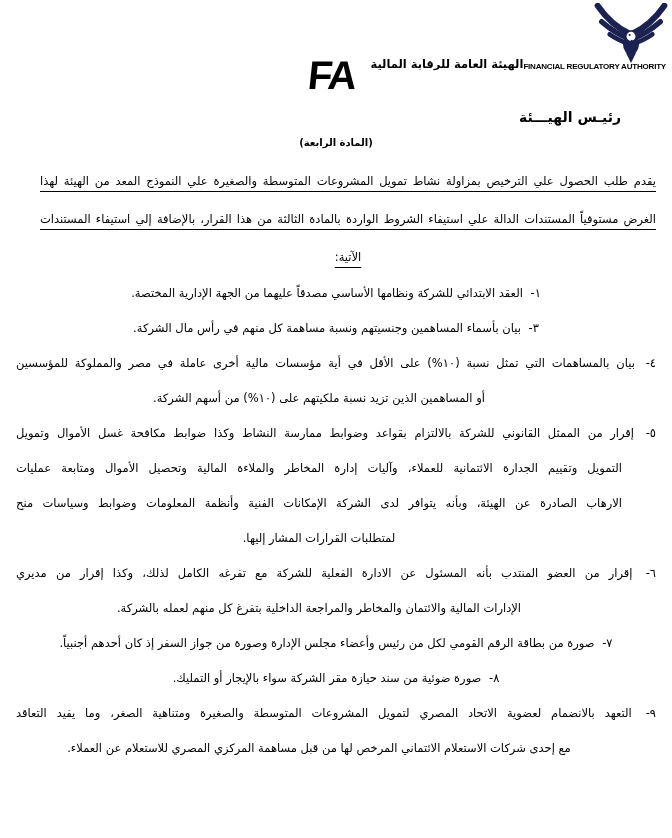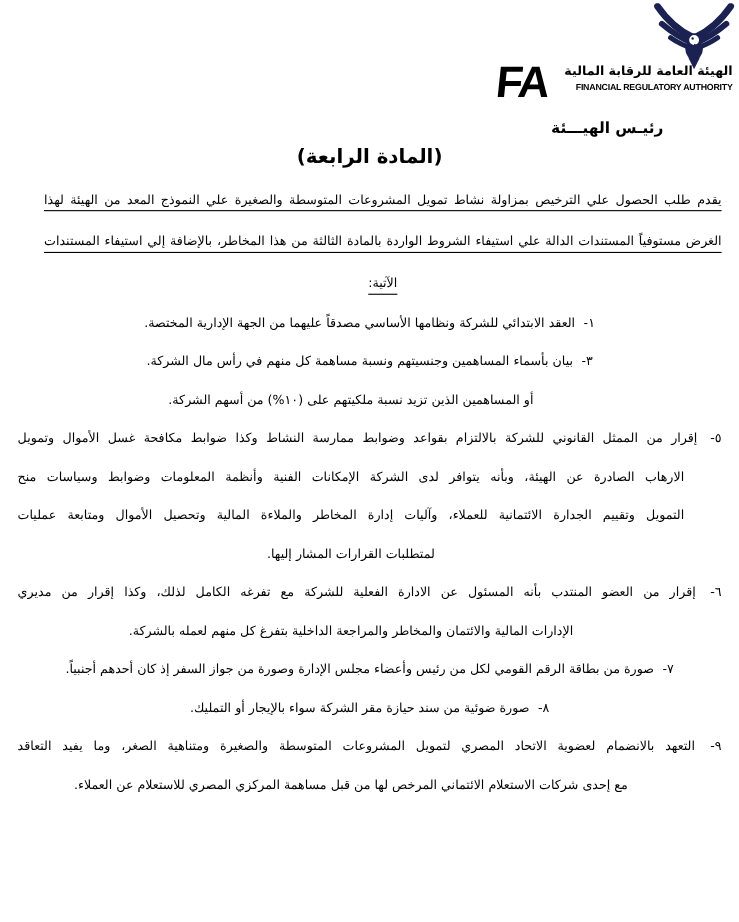--- a/index.html
+++ b/index.html
@@ -15,36 +15,36 @@
             clip-path:polygon(60% 0,100% 0,100% 100%,0 100%);}
 
   .eagle{position:absolute;top:3px;right:1px;width:80px;height:60px;}
 
   
   .logo{position:absolute;top:56px;right:6px;display:flex;align-items:flex-start;direction:ltr;}
   .monogram{position:relative;width:58px;height:40px;margin-right:4px;transform:skewX(-6deg);
             font-family:"Liberation Sans",sans-serif;font-weight:bold;font-size:40px;line-height:38px;}
   .m-f{position:absolute;left:0;top:0;color:var(--red);}
   .m-a{position:absolute;left:20px;top:0;color:var(--navy);}
-  .logo-text{display:flex;flex-direction:column;align-items:flex-end;}
+  .logo-text{display:flex;flex-direction:row;align-items:flex-end;}
   .logo-ar{font-size:11.5px;font-weight:bold;color:var(--navy);direction:rtl;white-space:nowrap;line-height:16px;}
   .logo-en{font-family:"Liberation Sans",sans-serif;font-size:8px;font-weight:bold;color:var(--navy);
            letter-spacing:-0.2px;white-space:nowrap;border-top:2px solid var(--navy);
            padding-top:1px;margin-top:2px;line-height:10px;}
 
   
-  .chairman{position:absolute;top:104px;right:32px;width:176px;height:26px;
+  .chairman{position:absolute;top:104px;right:14px;width:176px;height:26px;
             display:flex;align-items:center;justify-content:center;gap:21px;direction:rtl;flex-direction:column;}
   .dash{width:27px;height:2px;background:var(--gold);flex:0 0 auto;}
   .chairman-label{font-size:14px;font-weight:bold;color:var(--navy);white-space:nowrap;}
 
   
   .content{position:absolute;top:132px;left:0;right:0;padding:0 16px;direction:rtl;
            font-size:11.5px;}
-  .doc-title{text-align:center;font-weight:bold;font-size:18px;height:22px;line-height:22px;margin-bottom:8px;}
+  .doc-title{text-align:center;font-weight:bold;font-size:10px;height:22px;line-height:22px;margin-bottom:8px;}
   .bline{height:38px;line-height:38px;white-space:nowrap;margin-left:24px;}
   .u{text-decoration:underline;text-underline-offset:6px;text-decoration-thickness:1px;}
   .iline{height:35px;line-height:35px;white-space:nowrap;}
   .full{text-align:justify;text-align-last:justify;}
   .last{text-align:center;}
   .cont{padding-right:34px;}
   .marker{padding-left:4px;}
 </style>
 </head>
 <body>
@@ -85,37 +85,38 @@
   <div class="chairman">
     <span class="dash"></span>
     <span class="chairman-label">رئيـس الهيـــئة</span>
     <span class="dash"></span>
   </div>
 
   <div class="content">
     <div class="doc-title">(المادة الرابعة)</div>
     <div>
         <div class="bline u full">يقدم طلب الحصول علي الترخيص بمزاولة نشاط تمويل المشروعات المتوسطة والصغيرة علي النموذج المعد من الهيئة لهذا</div>
-        <div class="bline u full">الغرض مستوفياً المستندات الدالة علي استيفاء الشروط الواردة بالمادة الثالثة من هذا المخاطر، بالإضافة إلي استيفاء المستندات</div>
+        <div class="bline u full">الغرض مستوفياً المستندات الدالة علي استيفاء الشروط الواردة بالمادة الثالثة من هذا القرار، بالإضافة إلي استيفاء المستندات</div>
         <div class="bline u last">الآتية:</div>
       </div>
     <div>
         <div class="item">
           <div class="iline last"><span class="marker">١-</span> العقد الابتدائي للشركة ونظامها الأساسي مصدقاً عليهما من الجهة الإدارية المختصة.</div>
         </div>
         <div class="item">
           <div class="iline last"><span class="marker">٣-</span> بيان بأسماء المساهمين وجنسيتهم ونسبة مساهمة كل منهم في رأس مال الشركة.</div>
         </div>
         <div class="item">
+          <div class="iline full"><span class="marker">٤-</span> بيان بالمساهمات التي تمثل نسبة (١٠%) على الأقل في أية مؤسسات مالية أخرى عاملة في مصر والمملوكة للمؤسسين</div>
           <div class="iline last cont">أو المساهمين الذين تزيد نسبة ملكيتهم على (١٠%) من أسهم الشركة.</div>
         </div>
         <div class="item">
           <div class="iline full"><span class="marker">٥-</span> إقرار من الممثل القانوني للشركة بالالتزام بقواعد وضوابط ممارسة النشاط وكذا ضوابط مكافحة غسل الأموال وتمويل</div>
+          <div class="iline full cont">التمويل وتقييم الجدارة الائتمانية للعملاء، وآليات إدارة المخاطر والملاءة المالية وتحصيل الأموال ومتابعة عمليات</div>
           <div class="iline full cont">الارهاب الصادرة عن الهيئة، وبأنه يتوافر لدى الشركة الإمكانات الفنية وأنظمة المعلومات وضوابط وسياسات منح</div>
-          <div class="iline full cont">التمويل وتقييم الجدارة الائتمانية للعملاء، وآليات إدارة المخاطر والملاءة المالية وتحصيل الأموال ومتابعة عمليات</div>
           <div class="iline last cont">لمتطلبات القرارات المشار إليها.</div>
         </div>
         <div class="item">
           <div class="iline full"><span class="marker">٦-</span> إقرار من العضو المنتدب بأنه المسئول عن الادارة الفعلية للشركة مع تفرغه الكامل لذلك، وكذا إقرار من مديري</div>
           <div class="iline last cont">الإدارات المالية والائتمان والمخاطر والمراجعة الداخلية بتفرغ كل منهم لعمله بالشركة.</div>
         </div>
         <div class="item">
           <div class="iline last"><span class="marker">٧-</span> صورة من بطاقة الرقم القومي لكل من رئيس وأعضاء مجلس الإدارة وصورة من جواز السفر إذ كان أحدهم أجنبياً.</div>
         </div>
         <div class="item">

